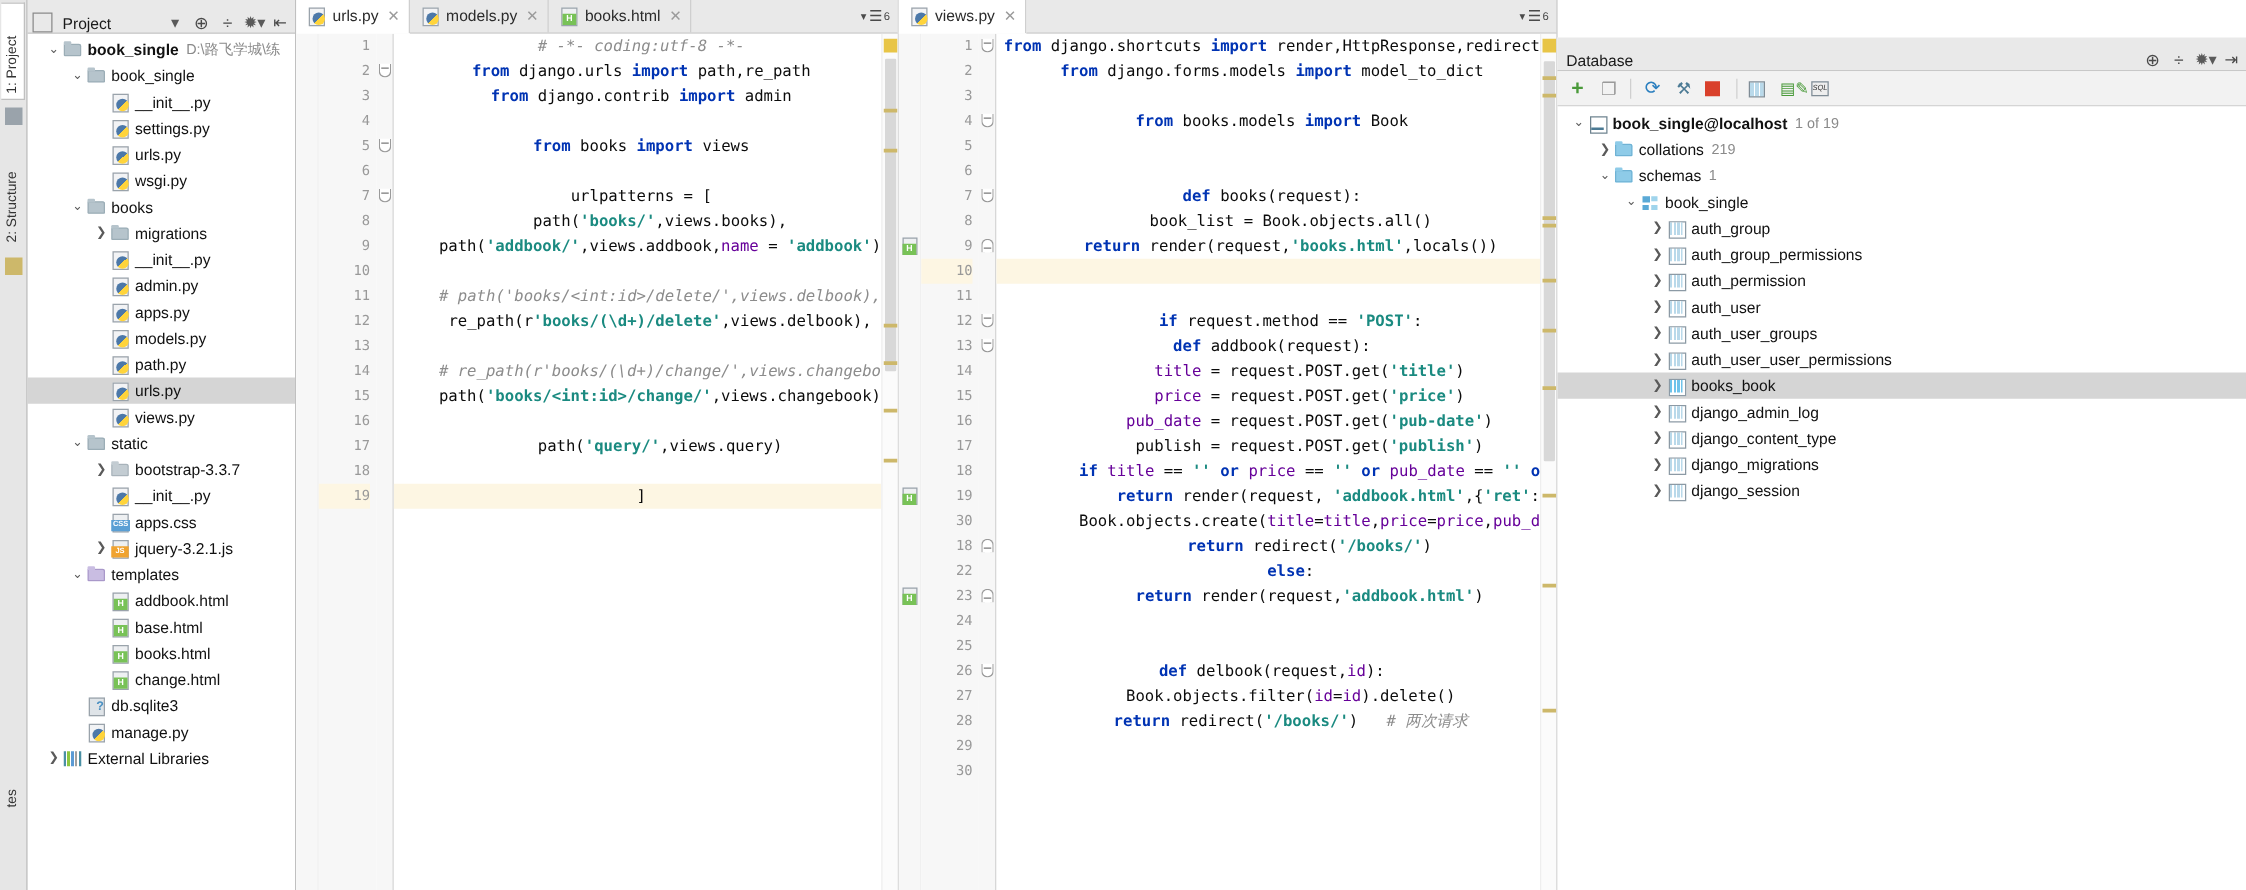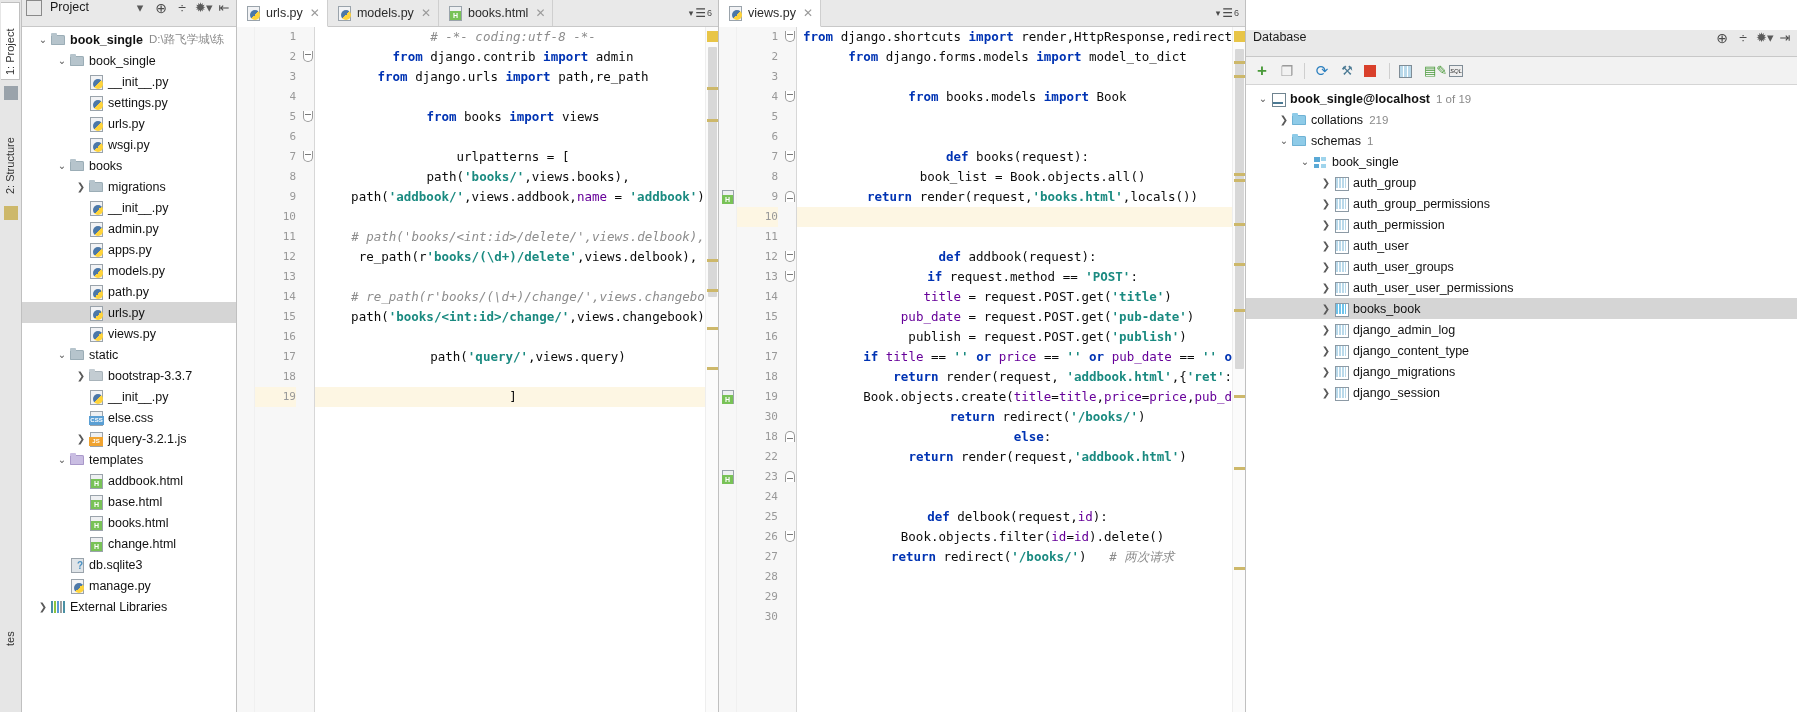--- a/index.html
+++ b/index.html
@@ -30,21 +30,21 @@
   .vtab-struct { top: 120px; height: 78px; }
   .vstrip-icon { position: absolute; left: 4px; width: 14px; height: 14px; }
 
   
   .project-panel {
     width: 215px; flex: 0 0 215px; background: #fff;
     border-right: 1px solid #c0c0c0; display: flex; flex-direction: column;
   }
   .panel-head {
     height: 27px; background: #e9e9e9; border-bottom: 1px solid #c8c8c8;
-    display: flex; align-items: flex-start; padding: 0 4px; gap: 5px;
+    display: flex; align-items: flex-end; padding: 0 4px; gap: 5px;
   }
   .panel-title { font-size: 12.5px; color: #1a1a1a; margin-left: 3px; }
   .panel-head .spacer { flex: 1 1 auto; }
   .hicon { width: 16px; height: 16px; display:inline-block; position: relative; cursor: default; }
 
   .tree { flex: 1 1 auto; overflow: hidden; padding-top: 2px; font-size: 12.5px; }
   .tr {
     display: flex; align-items: center; height: 21px; white-space: nowrap;
     padding-left: 4px; cursor: default;
   }
@@ -410,21 +410,21 @@
         <div class="tr">
           <span style="display: inline-block; flex: 0 0 48px; width: 48px;"></span>
           <span class="arrow none"></span>
           <span class="ico f-py"></span>
           <span class="lbl">__init__.py</span>
         </div>
         <div class="tr">
           <span style="display: inline-block; flex: 0 0 48px; width: 48px;"></span>
           <span class="arrow none"></span>
           <span class="ico f-css"></span>
-          <span class="lbl">else.css</span>
+          <span class="lbl">apps.css</span>
         </div>
         <div class="tr">
           <span style="display: inline-block; flex: 0 0 48px; width: 48px;"></span>
           <span class="arrow">❯</span>
           <span class="ico f-js"></span>
           <span class="lbl">jquery-3.2.1.js</span>
         </div>
         <div class="tr">
           <span style="display: inline-block; flex: 0 0 29px; width: 29px;"></span>
           <span class="arrow">⌄</span>
@@ -523,22 +523,22 @@
           <div class="ln">18</div>
           <div class="ln hl">19</div>
         </div>
       <div class="foldbar" id="ed1-fold">
           <div class="fold" style="top: 24px;"></div>
           <div class="fold" style="top: 84px;"></div>
           <div class="fold" style="top: 124px;"></div>
         </div>
       <div class="codetext" id="ed1-code">
           <div class="cl"><span class="cm"># -*- coding:utf-8 -*-</span></div>
+          <div class="cl"><span class="k">from</span> django.urls <span class="k">import</span> path,re_path</div>
           <div class="cl"><span class="k">from</span> django.contrib <span class="k">import</span> admin</div>
-          <div class="cl"><span class="k">from</span> django.urls <span class="k">import</span> path,re_path</div>
           <div class="cl"></div>
           <div class="cl"><span class="k">from</span> books <span class="k">import</span> views</div>
           <div class="cl"></div>
           <div class="cl">urlpatterns = [</div>
           <div class="cl">    path(<span class="s2">'books/'</span>,views.books),</div>
           <div class="cl">    path(<span class="s2">'addbook/'</span>,views.addbook,<span class="kw">name</span> = <span class="s2">'addbook'</span>),</div>
           <div class="cl"></div>
           <div class="cl">    <span class="cm"># path('books/&lt;int:id&gt;/delete/',views.delbook),</span></div>
           <div class="cl">    re_path(r<span class="s2">'books/(\d+)/delete'</span>,views.delbook),</div>
           <div class="cl"></div>
@@ -630,23 +630,24 @@
           <div class="cl"><span class="k">from</span> django.forms.models <span class="k">import</span> model_to_dict</div>
           <div class="cl"></div>
           <div class="cl"><span class="k">from</span> books.models <span class="k">import</span> Book</div>
           <div class="cl"></div>
           <div class="cl"></div>
           <div class="cl"><span class="k">def</span> books(request):</div>
           <div class="cl">    book_list = Book.objects.all()</div>
           <div class="cl">    <span class="k">return</span> render(request,<span class="s2">'books.html'</span>,locals())</div>
           <div class="cl hl"></div>
           <div class="cl"></div>
+          <div class="cl">    <span class="k">if</span> request.method == <span class="s2">'POST'</span>:</div>
           <div class="cl"><span class="k">def</span> addbook(request):</div>
-          <div class="cl">    <span class="k">if</span> request.method == <span class="s2">'POST'</span>:</div>
           <div class="cl">        <span class="kw">title</span> = request.POST.get(<span class="s2">'title'</span>)</div>
+          <div class="cl">        <span class="kw">price</span> = request.POST.get(<span class="s2">'price'</span>)</div>
           <div class="cl">        <span class="kw">pub_date</span> = request.POST.get(<span class="s2">'pub-date'</span>)</div>
           <div class="cl">        publish = request.POST.get(<span class="s2">'publish'</span>)</div>
           <div class="cl">        <span class="k">if</span> <span class="kw">title</span> == <span class="s2">''</span> <span class="k">or</span> <span class="kw">price</span> == <span class="s2">''</span> <span class="k">or</span> <span class="kw">pub_date</span> == <span class="s2">''</span> <span class="k">or</span> publi</div>
           <div class="cl">            <span class="k">return</span> render(request, <span class="s2">'addbook.html'</span>,{<span class="s2">'ret'</span>:</div>
           <div class="cl">        Book.objects.create(<span class="kw">title</span>=<span class="kw">title</span>,<span class="kw">price</span>=<span class="kw">price</span>,<span class="kw">pub_date</span>=pub_</div>
           <div class="cl">        <span class="k">return</span> redirect(<span class="s2">'/books/'</span>)</div>
           <div class="cl">    <span class="k">else</span>:</div>
           <div class="cl">        <span class="k">return</span> render(request,<span class="s2">'addbook.html'</span>)</div>
           <div class="cl"></div>
           <div class="cl"></div>

